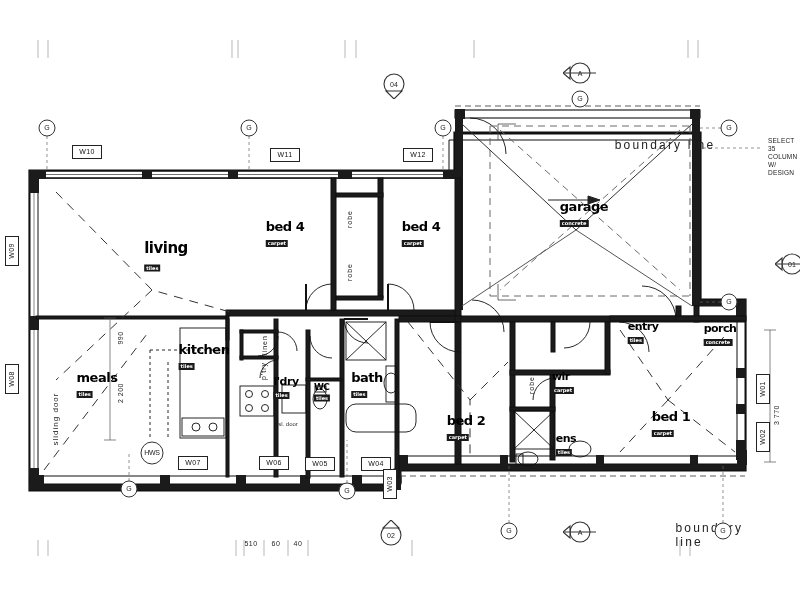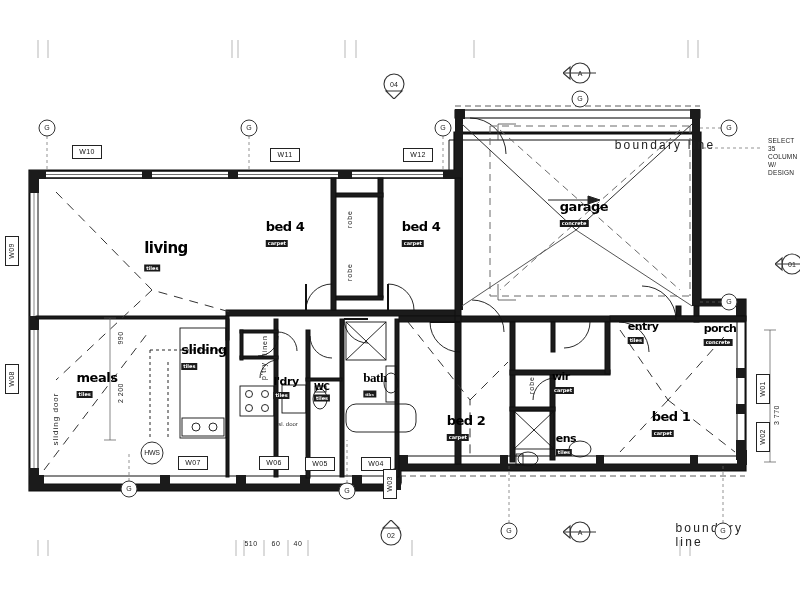--- a/index.html
+++ b/index.html
@@ -348,24 +348,24 @@
       <g stroke="#333" stroke-width="0.8" stroke-dasharray="6 4">
         <line x1="455" y1="106" x2="700" y2="106"></line>
         <line x1="400" y1="476" x2="745" y2="476"></line>
       </g>
     </g>
   </svg>
 
   <div id="text-layer">
       <div class="lbl room r-lg" style="left: 140px; top: 257px;"><span class="nm">living</span><span class="fin">tiles</span></div>
       <div class="lbl room r-md" style="left: 97px; top: 385px;"><span class="nm">meals</span><span class="fin">tiles</span></div>
-      <div class="lbl room r-md" style="left: 204px; top: 357px;"><span class="nm">sliding</span><span class="fin">tiles</span></div>
+      <div class="lbl room r-md" style="left: 204px; top: 357px;"><span class="nm">kitchen</span><span class="fin">tiles</span></div>
       <div class="lbl room r-sm" style="left: 286px; top: 388px;"><span class="nm">l'dry</span><span class="fin">tiles</span></div>
       <div class="lbl room r-xs" style="left: 322px; top: 392px;"><span class="nm">WC</span><span class="fin">tiles</span></div>
-      <div class="lbl room r-md" style="left: 375px; top: 385px; font-family: Liberation Serif, serif;"><span class="nm">bath</span><span class="fin">tiles</span></div>
+      <div class="lbl room r-md" style="left: 367px; top: 385px;"><span class="nm">bath</span><span class="fin">tiles</span></div>
       <div class="lbl room r-md" style="left: 285px; top: 234px;"><span class="nm">bed 4</span><span class="fin">carpet</span></div>
       <div class="lbl room r-md" style="left: 421px; top: 234px;"><span class="nm">bed 4</span><span class="fin">carpet</span></div>
       <div class="lbl room r-md" style="left: 466px; top: 428px;"><span class="nm">bed 2</span><span class="fin">carpet</span></div>
       <div class="lbl room r-md" style="left: 671px; top: 424px;"><span class="nm">bed 1</span><span class="fin">carpet</span></div>
       <div class="lbl room r-sm" style="left: 566px; top: 445px;"><span class="nm">ens</span><span class="fin">tiles</span></div>
       <div class="lbl room r-sm" style="left: 563px; top: 383px;"><span class="nm">wir</span><span class="fin">carpet</span></div>
       <div class="lbl room r-md" style="left: 584px; top: 214px;"><span class="nm">garage</span><span class="fin">concrete</span></div>
       <div class="lbl room r-sm" style="left: 643px; top: 333px;"><span class="nm">entry</span><span class="fin">tiles</span></div>
       <div class="lbl room r-sm" style="left: 720px; top: 335px;"><span class="nm">porch</span><span class="fin">concrete</span></div>
       <div class="robe" style="left: 349px; top: 219px;">robe</div>

